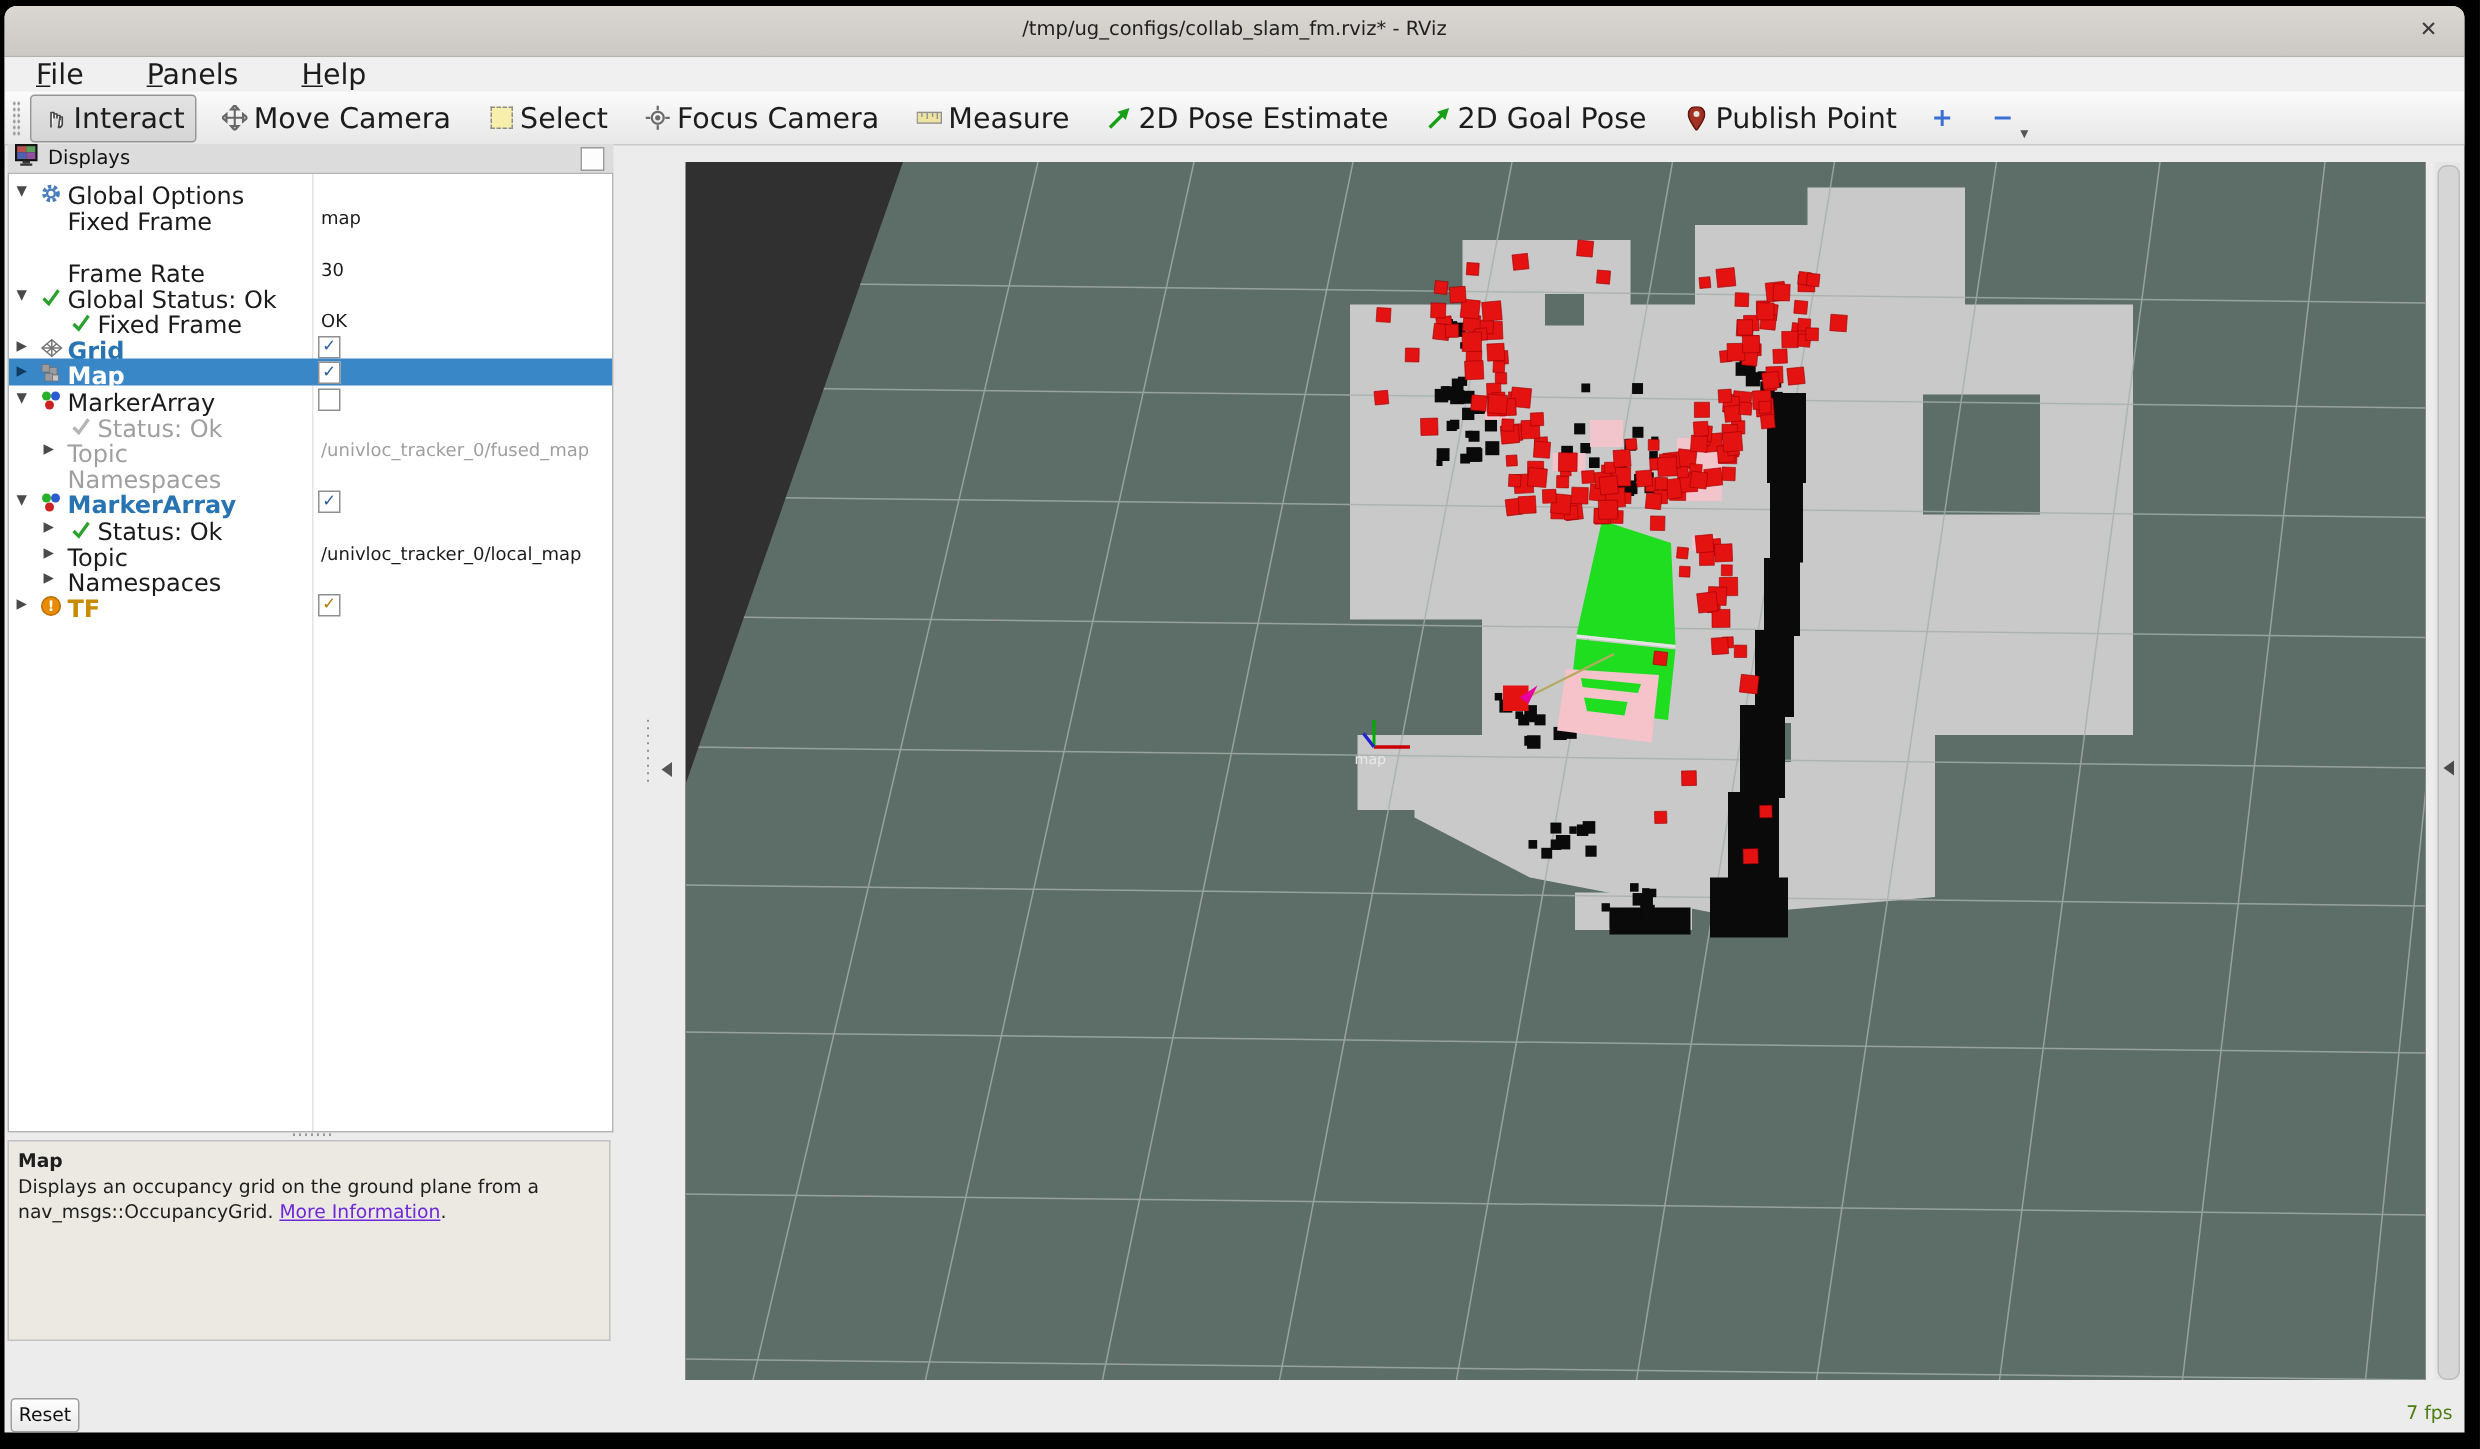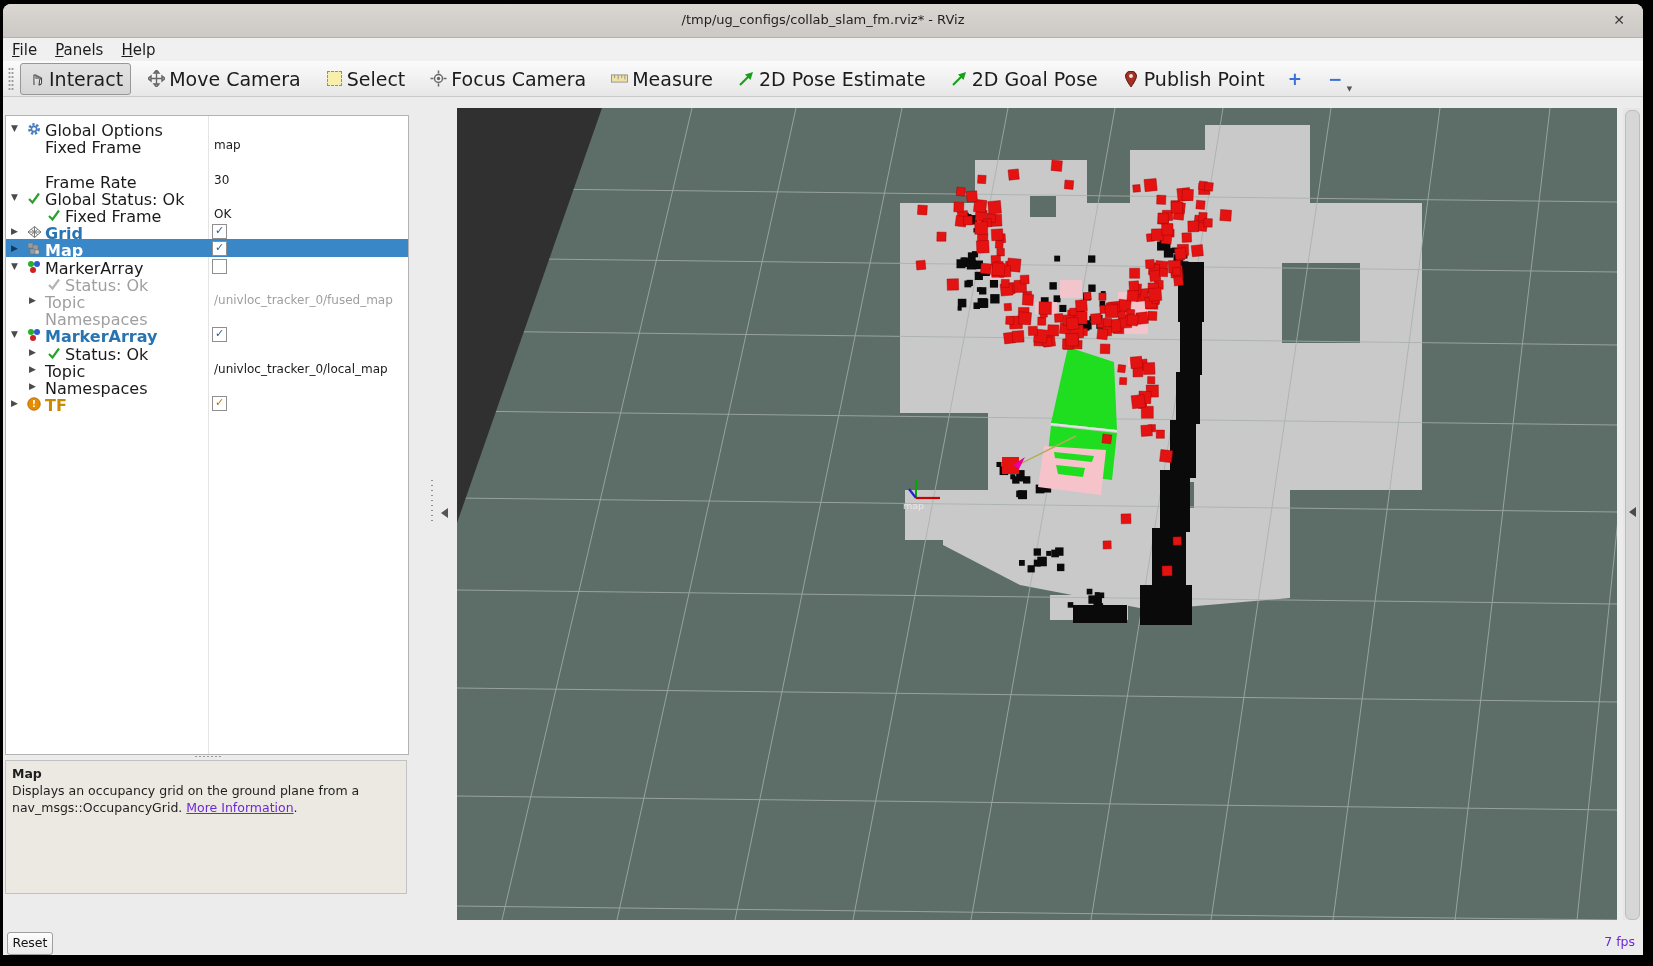--- a/index.html
+++ b/index.html
@@ -8,21 +8,21 @@
   .window{position:absolute;left:3px;top:4px;width:1640px;height:951px;background:#ececec;
           border-radius:8px 8px 0 0;overflow:hidden;}
   
   .titlebar{position:absolute;left:0;top:0;right:0;height:33px;
             background:linear-gradient(#dad6d1,#ccc8c3);border-bottom:1px solid #b5b1ac;}
   .title{position:absolute;left:0;right:0;top:8px;text-align:center;font-size:13px;color:#1f1f1f;}
   .close-btn{position:absolute;right:14px;top:6px;width:20px;height:20px;text-align:center;
              font-size:14px;font-weight:bold;color:#3a3a3a;line-height:20px;cursor:default;}
   
   .menubar{position:absolute;left:0;top:34px;right:0;height:23px;background:#f0f0f0;display:flex;align-items:center;}
-  .menu-item{padding:2px 9px;font-size:15px;color:#1c1c1c;}
+  .menu-item{padding:2px 21px;font-size:19px;color:#1c1c1c;}
   .menu-item::first-letter{text-decoration:underline;}
   
   .toolbar{position:absolute;left:0;top:57px;right:0;height:35px;
            background:linear-gradient(#fbfbfb,#e7e7e7);border-bottom:1px solid #c9c9c9;
            display:flex;align-items:center;}
   .tb-handle{width:6px;height:24px;margin:0 6px 0 5px;
              background-image:radial-gradient(circle,#9a9a9a 1px,transparent 1.2px);
              background-size:3px 4px;}
   .tool{display:flex;align-items:center;gap:4px;font-size:19px;color:#1c1c1c;
         padding:4px 7px;margin-right:9px;border:1px solid transparent;border-radius:3px;}
@@ -55,21 +55,21 @@
   .helpbox{position:absolute;left:2px;top:756px;width:402px;height:134px;background:#ece9e2;
            border:1px solid #c2c2c2;font-size:12.5px;color:#1e1e1e;padding:5px 6px;box-sizing:border-box;line-height:1.35;}
   .helpbox .h-title{font-weight:bold;}
   .helpbox a{color:#6d28d9;text-decoration:underline;}
   .panel-buttons{position:absolute;left:2px;top:899px;width:404px;display:flex;gap:8px;}
   .pbtn{flex:1;height:22px;background:linear-gradient(#fdfdfd,#e9e9e9);border:1px solid #9f9f9f;
         border-radius:3px;font-size:12.5px;color:#111;text-align:center;line-height:21px;}
   
   .reset-btn{position:absolute;left:4px;top:928px;width:44px;height:21px;background:linear-gradient(#fdfdfd,#e9e9e9);
              border:1px solid #9f9f9f;border-radius:3px;font-size:12.5px;color:#111;text-align:center;line-height:20px;}
-  .fps{position:absolute;right:8px;top:930px;font-size:12.5px;color:#6d28d9;}
+  .fps{position:absolute;right:8px;top:930px;font-size:12.5px;color:#4d7c0f;}
   
   .viewport{position:absolute;left:454px;top:104px;width:1160px;height:812px;background:#303030;overflow:hidden;}
   .vp-svg{position:absolute;left:0;top:0;}
   
   .lhandle-dots{position:absolute;left:427px;top:474px;width:4px;height:44px;
                 background-image:radial-gradient(circle,#8f8f8f 0.8px,transparent 1px);background-size:4px 5px;}
   .lhandle-arrow{position:absolute;left:438px;top:504px;width:0;height:0;
                  border-top:5px solid transparent;border-bottom:5px solid transparent;border-right:7px solid #555;}
   .rstrip{position:absolute;left:1620px;top:104px;width:17px;height:812px;background:#e6e6e6;}
   .rbar{position:absolute;left:1622px;top:106px;width:13px;height:808px;background:#d6d6d6;
@@ -177,20 +177,33 @@
             <path d="M6 0 C2.7 0 0.5 2.4 0.5 5.2 C0.5 8.5 6 16 6 16 C6 16 11.5 8.5 11.5 5.2 C11.5 2.4 9.3 0 6 0 Z" fill="#a23023" stroke="#5d1410"></path>
             <circle cx="6" cy="5" r="2" fill="#e9e2da"></circle>
           </svg>
         </span>
         <span>Publish Point</span>
       </div>
       <div class="tool-plusminus">+</div>
       <div class="tool-plusminus">−<span class="dd">▼</span></div>
     </div>
 
+  <div class="panel-header">
+    <span class="glyph" id="displays-icon"><svg width="16" height="15" viewBox="0 0 16 15" style="margin-left:5px;">
+          <rect x="0.5" y="0.5" width="14" height="10.5" fill="#222" stroke="#111"></rect>
+          <rect x="1.5" y="1.5" width="6" height="4" fill="#c05050"></rect>
+          <rect x="7.5" y="1.5" width="6" height="4" fill="#5aa05a"></rect>
+          <rect x="1.5" y="5.5" width="6" height="4.5" fill="#5060b0"></rect>
+          <rect x="7.5" y="5.5" width="6" height="4.5" fill="#9050a0"></rect>
+          <rect x="5" y="11" width="5" height="2" fill="#333"></rect>
+          <rect x="3.5" y="13" width="8" height="1.5" fill="#333"></rect>
+        </svg></span>
+    <span class="ph-title">Displays</span>
+    <span class="float-btn"></span>
+  </div>
 
   <div class="tree" id="tree">
     <div class="col-sep"></div>
   <div class="trow" style="top: 3px;">
         <span class="exp" style="left:5px">▼</span>
         <span class="ticon" style="left:21px"><svg width="14" height="14" viewBox="0 0 14 14">
             <circle cx="7" cy="7" r="4.6" fill="none" stroke="#4a7dbe" stroke-width="2.6" stroke-dasharray="2.2 1.7"></circle>
             <circle cx="7" cy="7" r="2.6" fill="none" stroke="#4a7dbe" stroke-width="1.6"></circle>
           </svg></span>
         <span class="tlabel" style="left:39px;">Global Options</span>

